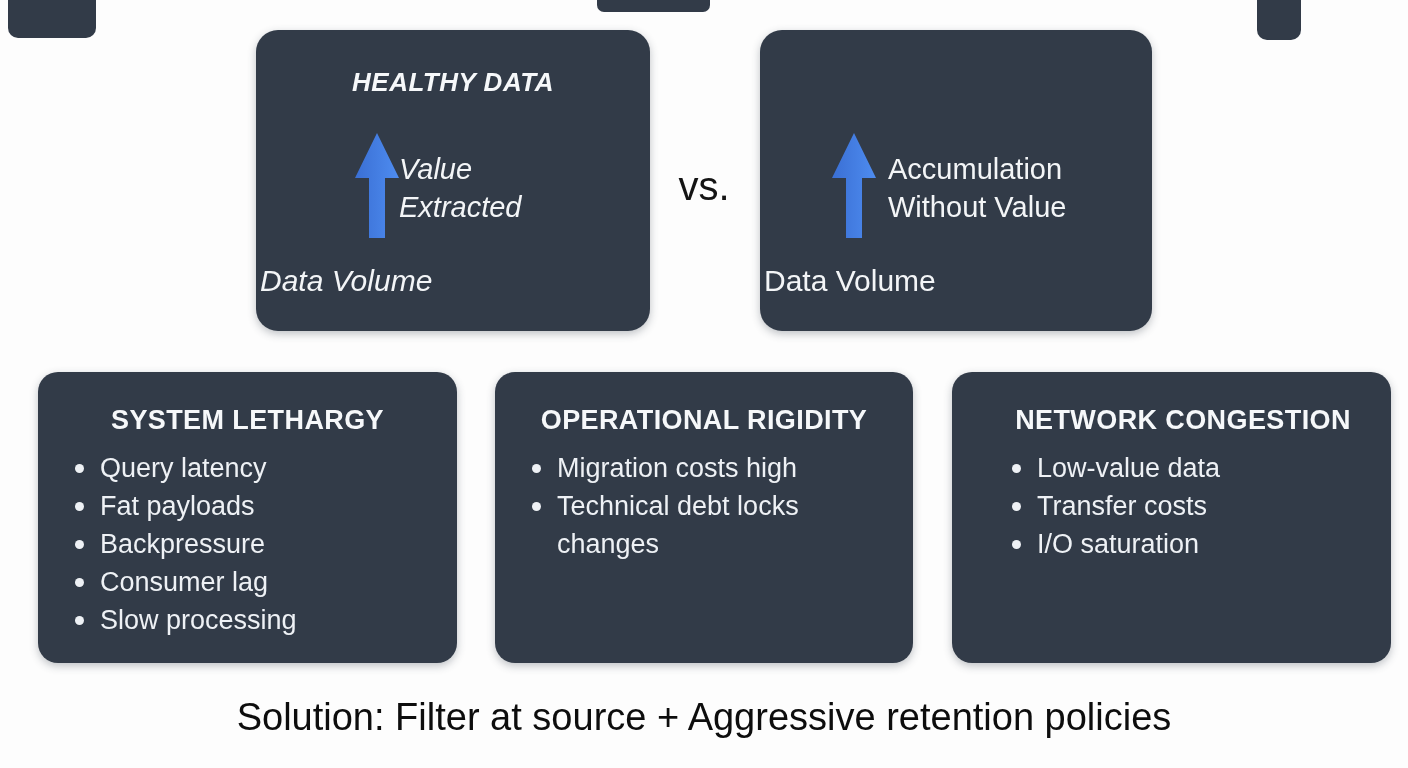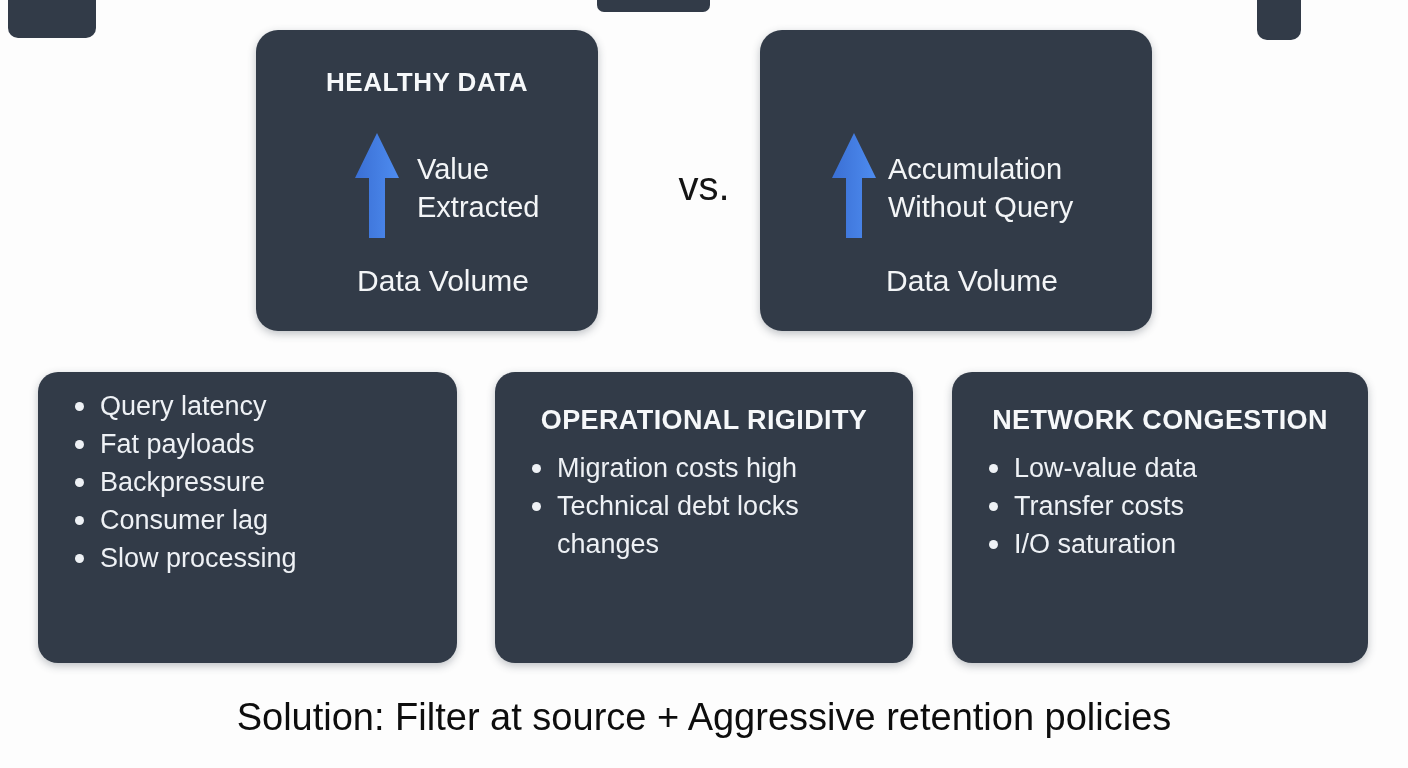--- a/index.html
+++ b/index.html
@@ -28,77 +28,76 @@
   
   .card {
     position: absolute;
     background: #323b48;
     border-radius: 22px;
     box-shadow: 0 3px 9px rgba(45, 55, 68, 0.30);
     color: #f3f5f7;
   }
 
   
-  #healthy-card { left: 256px; top: 30px; width: 342px; height: 301px; }
+  #healthy-card { left: 256px; top: 30px; width: 394px; height: 301px; font-style: italic; }
   #obese-card   { left: 760px; top: 30px; width: 392px; height: 301px; }
 
   .tcard-title {
     position: absolute;
     top: 38px;
     left: 0;
     width: 100%;
     text-align: center;
     font-size: 26px;
     font-weight: bold;
     letter-spacing: 0.5px;
     line-height: 28px;
     color: #f6f8fa;
   }
   .trend {
     position: absolute;
     top: 103px;
     display: flex;
     align-items: flex-start;
   }
-  #healthy-card .trend { left: 99px;  gap: 18px; }
+  #healthy-card .trend { left: 99px;  }
   #obese-card   .trend { left: 72px;  gap: 12px; }
   .trend-label {
     font-size: 29px;
     line-height: 38px;
     padding-top: 17px;
     color: #f3f5f7;
     white-space: nowrap;
   }
   .axis-label {
     position: absolute;
     bottom: 31px;
-    left: 16px;
+    left: 4px;
     width: 100%;
-    text-align: center;
     font-size: 30px;
     line-height: 38px;
     color: #f3f5f7;
   }
 
   
   #vs-label {
     position: absolute;
     left: 672px;
     top: 164px;
     width: 64px;
     text-align: center;
     font-size: 40px;
     color: #141414;
   }
 
   
   .pcard { top: 372px; height: 291px; border-radius: 20px; }
   #p-lethargy   { left: 38px;  width: 419px; }
   #p-rigidity   { left: 495px; width: 418px; }
-  #p-congestion { left: 952px; width: 416px; }
+  #p-congestion { left: 952px; width: 416px; padding-left: 23px; }
 
   .pcard-title {
     margin-top: 34px;
     text-align: center;
     font-size: 27px;
     font-weight: bold;
     letter-spacing: 0.4px;
     line-height: 28px;
     color: #f6f8fa;
   }
@@ -178,27 +177,28 @@
             <linearGradient id="arrow-grad-2" x1="0" y1="0" x2="1" y2="0">
               <stop offset="0" stop-color="#3a6fd4"></stop>
               <stop offset="1" stop-color="#4e8cf0"></stop>
             </linearGradient>
           </defs>
           <polygon points="22,0 44,45 30,45 30,105 14,105 14,45 0,45" fill="url(#arrow-grad-2)"></polygon>
         </svg>
       </span>
       <div class="trend-label">
         <div>Accumulation</div>
-        <div>Without Query</div>
+        <div>Without Value</div>
       </div>
     </div>
     <div class="axis-label">Data Volume</div>
   </div>
 
   <div id="p-lethargy" class="card pcard">
+    <div class="pcard-title">SYSTEM LETHARGY</div>
     <ul class="bullets">
       <li>Query latency</li>
       <li>Fat payloads</li>
       <li>Backpressure</li>
       <li>Consumer lag</li>
       <li>Slow processing</li>
     </ul>
   </div>
 
   <div id="p-rigidity" class="card pcard">

